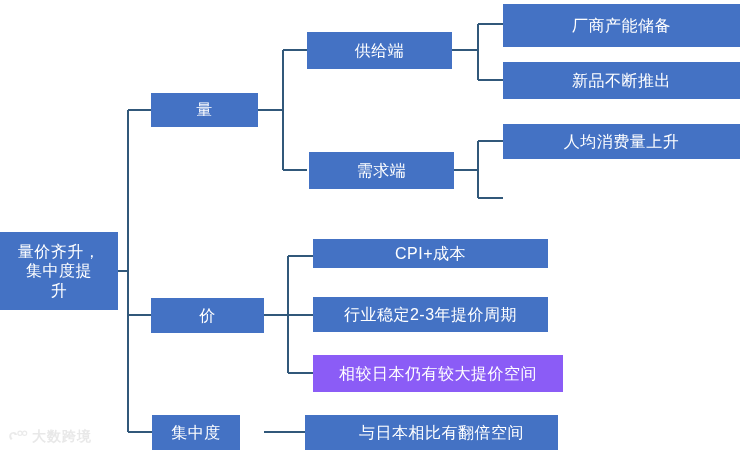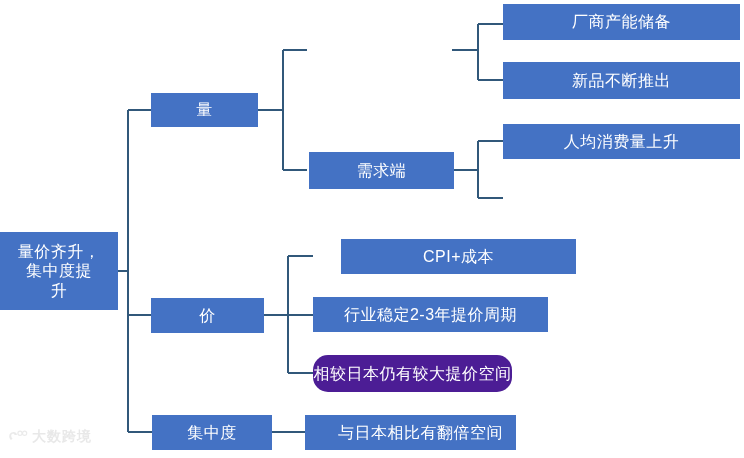--- a/index.html
+++ b/index.html
@@ -121,39 +121,40 @@
   </svg>
 
   <div class="node root" style="left: 0px; top: 232px; width: 118px; height: 78px; background: rgb(68, 114, 196); color: rgb(255, 255, 255);">量价齐升，
 集中度提
 升</div>
 
   <div class="node level1" style="left: 151px; top: 93px; width: 107px; height: 34px; background: rgb(68, 114, 196); color: rgb(255, 255, 255);">量</div>
 
   <div class="node level1" style="left: 151px; top: 298px; width: 113px; height: 35px; background: rgb(68, 114, 196); color: rgb(255, 255, 255);">价</div>
 
-  <div class="node level1" style="left: 152px; top: 415px; width: 120px; height: 35px; background: rgb(68, 114, 196); color: rgb(255, 255, 255);">集中度</div>
+  <div class="node level1" style="left: 152px; top: 415px; width: 88px; height: 35px; background: rgb(68, 114, 196); color: rgb(255, 255, 255);">集中度</div>
 
+  <div class="node level2" style="left: 307px; top: 32px; width: 145px; height: 37px; background: rgb(68, 114, 196); color: rgb(255, 255, 255);">供给端</div>
 
   <div class="node level2" style="left: 309px; top: 152px; width: 145px; height: 37px; background: rgb(68, 114, 196); color: rgb(255, 255, 255);">需求端</div>
 
-  <div class="node leaf" style="left: 503px; top: 4px; width: 237px; height: 36px; background: rgb(68, 114, 196); color: rgb(255, 255, 255);">厂商产能储备</div>
+  <div class="node leaf" style="left: 503px; top: 4px; width: 237px; height: 43px; background: rgb(68, 114, 196); color: rgb(255, 255, 255);">厂商产能储备</div>
 
   <div class="node leaf" style="left: 503px; top: 124px; width: 237px; height: 35px; background: rgb(68, 114, 196); color: rgb(255, 255, 255);">人均消费量上升</div>
 
   <div class="node leaf" style="left: 503px; top: 62px; width: 237px; height: 37px; background: rgb(68, 114, 196); color: rgb(255, 255, 255);">新品不断推出</div>
 
 
-  <div class="node leaf" style="left: 313px; top: 239px; width: 235px; height: 35px; background: rgb(68, 114, 196); color: rgb(255, 255, 255); margin-left: 28px;">CPI+成本</div>
+  <div class="node leaf" style="left: 313px; top: 239px; width: 235px; height: 29px; background: rgb(68, 114, 196); color: rgb(255, 255, 255);">CPI+成本</div>
 
   <div class="node leaf" style="left: 313px; top: 297px; width: 235px; height: 35px; background: rgb(68, 114, 196); color: rgb(255, 255, 255); text-align: right;">行业稳定2-3年提价周期</div>
 
-  <div class="node leaf" style="left: 313px; top: 355px; width: 199px; height: 37px; background: #4c1d95; color: rgb(255, 255, 255); border-radius: 15px;">相较日本仍有较大提价空间</div>
+  <div class="node leaf" style="left: 313px; top: 355px; width: 250px; height: 37px; background: #8b5cf6; color: rgb(255, 255, 255);">相较日本仍有较大提价空间</div>
 
-  <div class="node leaf" style="left: 305px; top: 415px; width: 211px; height: 35px; background: rgb(68, 114, 196); color: rgb(255, 255, 255); padding-left: 20px;">与日本相比有翻倍空间</div>
+  <div class="node leaf" style="left: 305px; top: 415px; width: 253px; height: 35px; background: rgb(68, 114, 196); color: rgb(255, 255, 255); padding-left: 20px;">与日本相比有翻倍空间</div>
 
   <div id="watermark">
     <span class="wm-mark">
       <svg width="20" height="16" viewBox="0 0 20 16" aria-hidden="true">
         <path d="M3 11 C0.5 9 0.5 5 3.5 3.5 C6 2.2 9 3.5 9 6 L6.5 6 C6.5 4.8 5 4.2 4 5 C2.8 5.9 3 8.4 4.6 9.6 Z" fill="#cfcfcf"></path>
         <circle cx="12" cy="4.2" r="2.1" fill="none" stroke="#cfcfcf" stroke-width="1.2"></circle>
         <circle cx="16.6" cy="4.2" r="2.1" fill="none" stroke="#cfcfcf" stroke-width="1.2"></circle>
       </svg>
     </span>
     <span class="wm-text">大数跨境</span>

